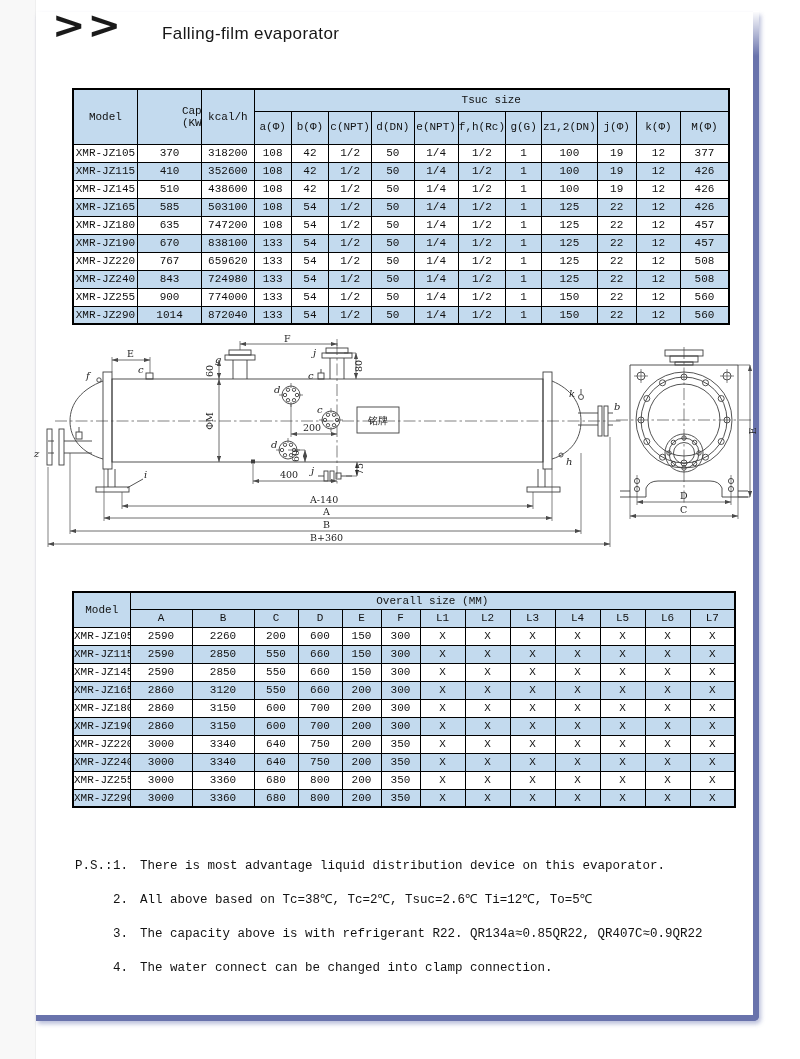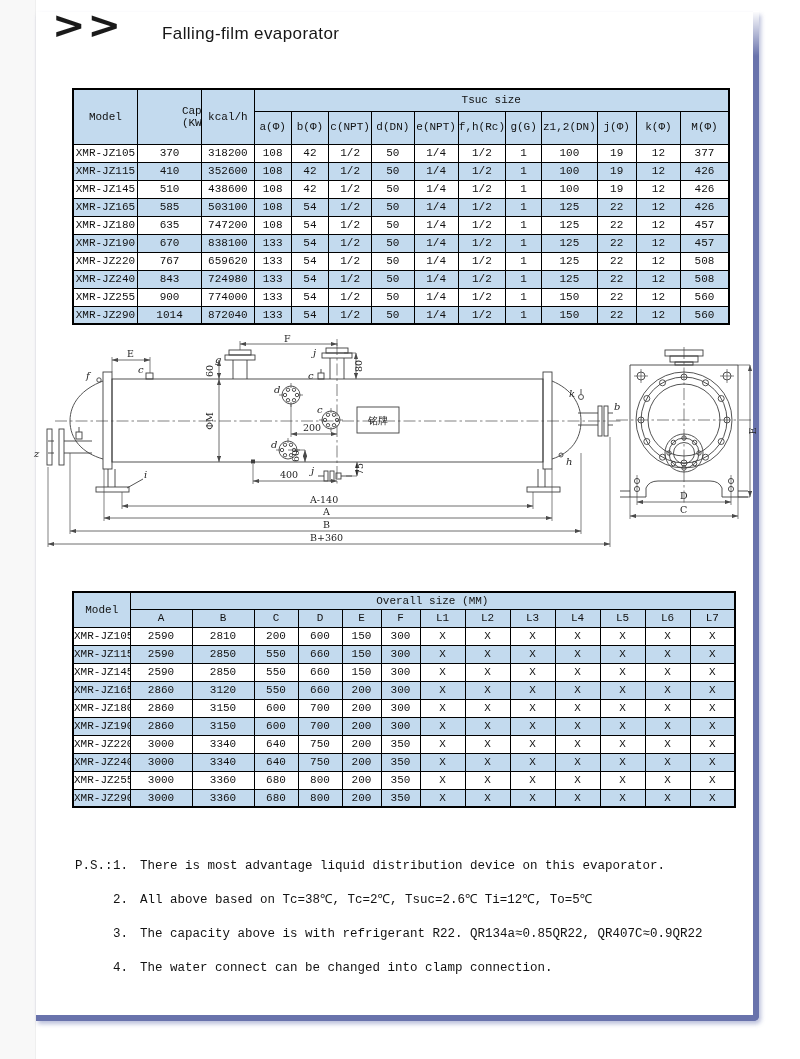--- a/index.html
+++ b/index.html
@@ -531,21 +531,21 @@
           <th>L4</th>
           <th>L5</th>
           <th>L6</th>
           <th>L7</th>
         </tr>
     </thead>
     <tbody>
         <tr>
           <td>XMR-JZ105</td>
           <td>2590</td>
-          <td>2810</td>
+          <td>2260</td>
           <td>200</td>
           <td>600</td>
           <td>150</td>
           <td>300</td>
           <td>X</td>
           <td>X</td>
           <td>X</td>
           <td>X</td>
           <td>X</td>
           <td>X</td>

